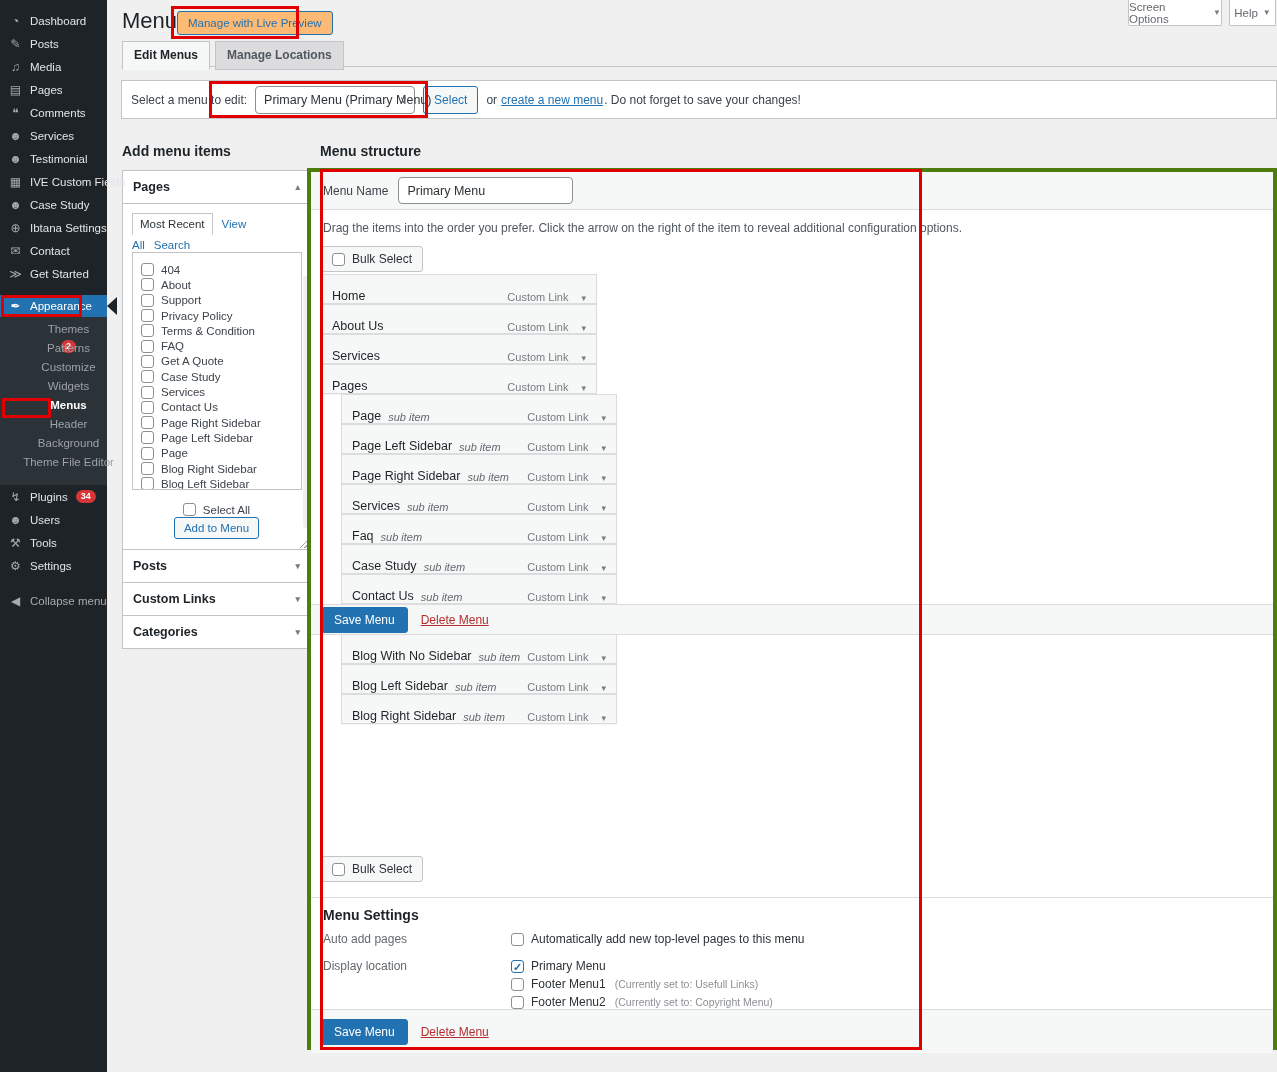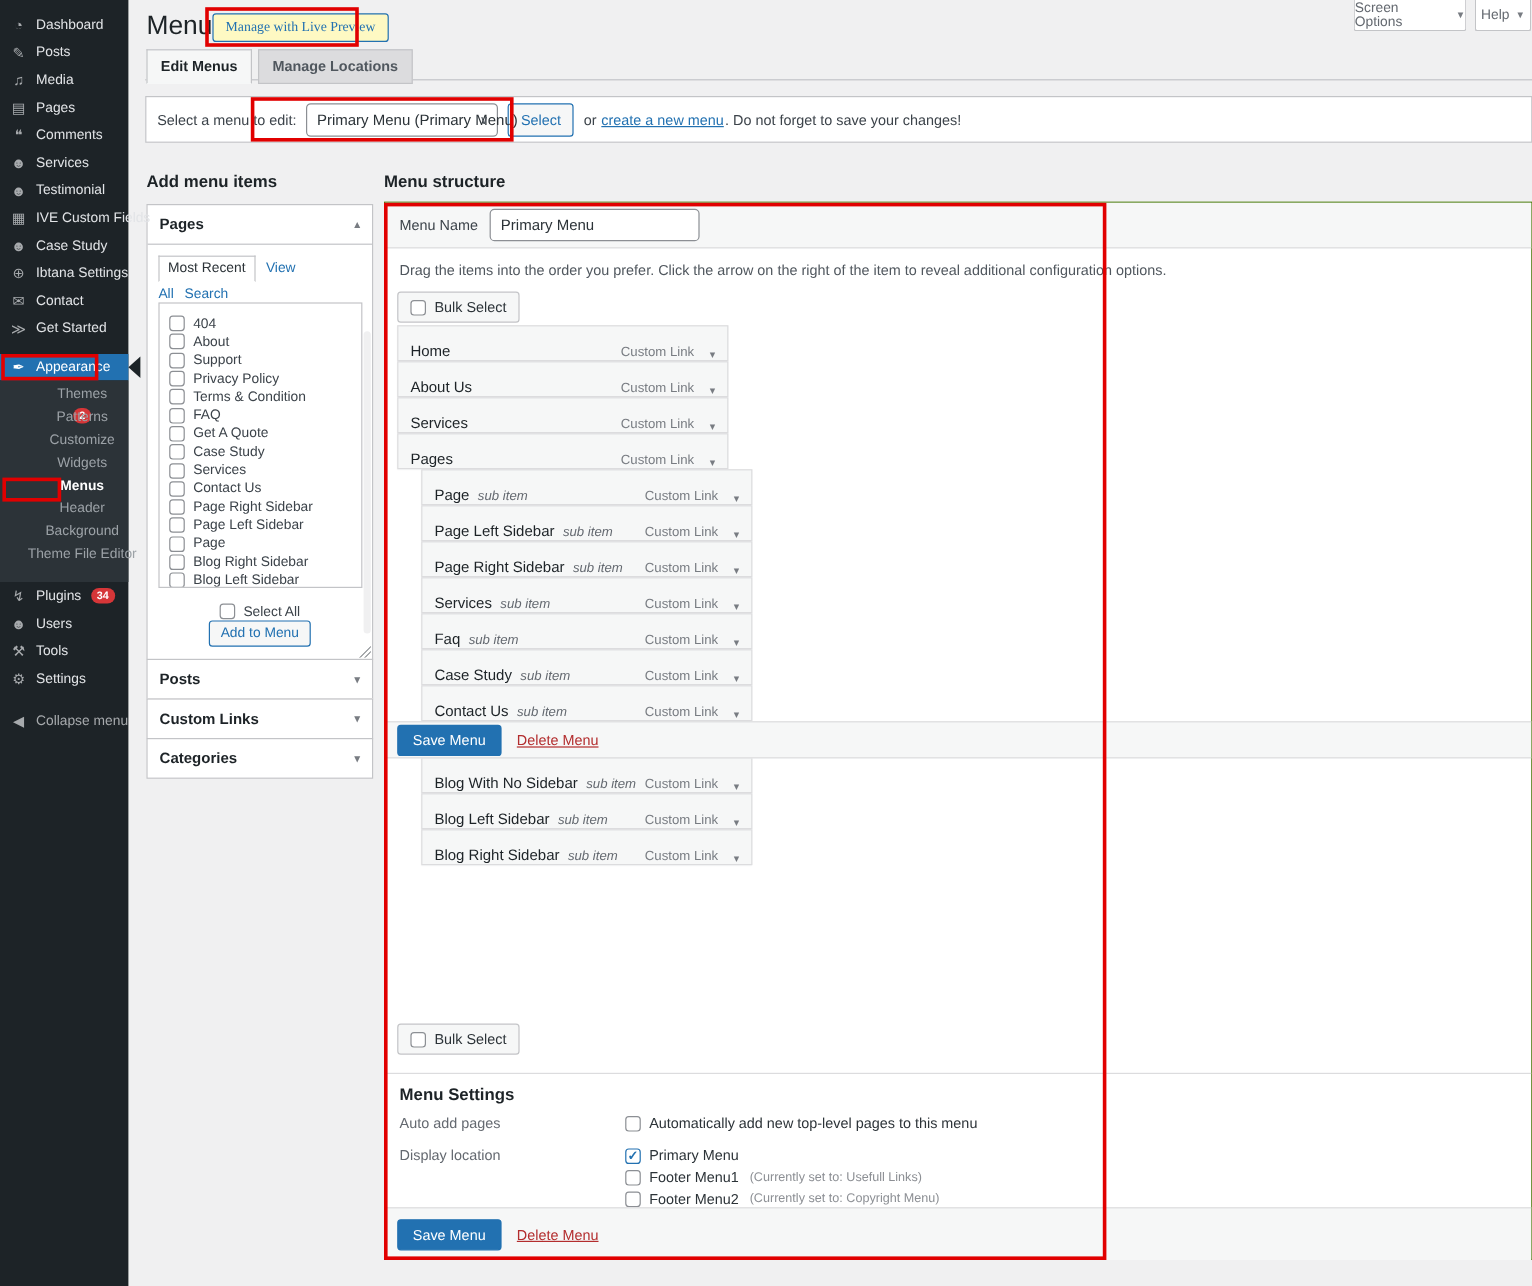--- a/index.html
+++ b/index.html
@@ -17,21 +17,21 @@
   .sb-sub-item { height:19px; display:flex; align-items:center; gap:5px; padding-left:30px; font-size:11.5px; color:#9ca2a7; cursor:pointer; white-space:nowrap;flex-direction:column; }
   .sb-sub-item.current { color:#fff; font-weight:bold; }
   .badge { background:#d63638; color:#fff; font-size:9px; font-weight:bold; border-radius:9px; padding:1px 5px; line-height:11px; }
   #sb-collapse { margin-top:12px; }
   #sb-collapse .sb-item { color:#a7aaad; }
   #appearance-arrow { position:absolute; left:107px; top:297px; width:0; height:0; border-top:9px solid transparent; border-bottom:9px solid transparent; border-right:10px solid #1d2327; z-index:3; }
 
   
   #content { position:absolute; left:107px; top:0; right:0; height:1072px; }
   #page-title { position:absolute; left:15px; top:8px; font-size:22px; font-weight:400; color:#1d2327; }
-  #live-preview-btn { position:absolute; left:70px; top:11px; background:#fef9c3; border:1px solid #2271b1; color:#2271b1; font-size:11.5px; padding:5px 10px; border-radius:3px; cursor:pointer; font-family:Liberation Serif, serif; }
+  #live-preview-btn { position:absolute; left:70px; top:11px; background:#fdba74; border:1px solid #2271b1; color:#2271b1; font-size:11.5px; padding:5px 10px; border-radius:3px; cursor:pointer; font-family:Liberation Sans, sans-serif; }
   .top-hang-btn { position:absolute; top:0; height:26px; background:#fff; border:1px solid #c3c4c7; border-top:none; border-radius:0 0 2px 2px; color:#646970; font-size:11.5px; display:flex; align-items:center; justify-content:center; gap:5px; cursor:pointer; }
   #screen-options-btn { right:55px; width:94px; }
   #help-btn { right:1px; width:47px; }
   .caret { font-size:8px; color:#787c82; }
 
   #tabs-line { position:absolute; left:14px; right:0; top:66px; height:1px; background:#c3c4c7; }
   #nav-tabs { position:absolute; left:15px; top:41px; display:flex; z-index:1; }
   .nav-tab { border:1px solid #c3c4c7; background:#dcdcde; color:#50575e; font-size:12px; font-weight:bold; padding:6px 11px 7px; margin-right:5px; cursor:pointer; }
   .nav-tab.active { background:#f6f7f7; color:#1d2327; border-bottom-color:#f6f7f7; }
 
@@ -58,21 +58,21 @@
   .cb.checked::after { content:"✓"; display:block; text-align:center; color:#2271b1; font-size:11px; line-height:12px; font-weight:bold; }
   #select-all-row { margin-top:12px; display:flex; justify-content:space-between; align-items:center; padding-right:1px;flex-direction:column; }
   #add-to-menu-btn { background:#f6f7f7; border:1px solid #2271b1; color:#2271b1; font-size:11.5px; padding:4px 9px; border-radius:3px; cursor:pointer; font-family:inherit; }
   #panel-scrollbar { position:absolute; right:1px; top:72px; width:6px; height:252px; background:#f0f0f1; border-radius:3px; }
   #resize-handle { position:absolute; right:1px; bottom:1px; width:11px; height:11px; background:
     linear-gradient(135deg, transparent 0 55%, #a7aaad 55% 62%, transparent 62% 75%, #a7aaad 75% 82%, transparent 82%); cursor:nwse-resize; }
   .acc-panel { background:#fff; border:1px solid #c3c4c7; margin-top:-1px; }
 
   
   #structure-heading { position:absolute; left:213px; top:143px; }
-  #structure-panel { position:absolute; left:213px; top:168px; right:0; height:882px; background:#fff; border:1px solid #4d7c0f; }
+  #structure-panel { position:absolute; left:200px; top:168px; right:0; height:882px; background:#fff; border:4px solid #4d7c0f; }
   #name-row { height:38px; background:#f6f7f7; border-bottom:1px solid #dcdcde; display:flex; align-items:center; gap:10px; padding-left:12px; font-size:12px; color:#3c434a; }
   #menu-name-input { width:175px; height:27px; border:1px solid #8c8f94; border-radius:4px; padding:0 8px; font-size:12.5px; color:#2c3338; font-family:inherit; background:#fff; }
   #instructions { padding:11px 12px 0; font-size:12px; color:#50575e; }
   .bulk-chip { display:inline-flex; align-items:center; gap:7px; margin:11px 0 0 10px; background:#f6f7f7; border:1px solid #c3c4c7; border-radius:3px; padding:5px 10px; font-size:12px; color:#2c3338; cursor:pointer; }
   #menu-rows { position:absolute; left:10px; top:102px; }
   .mrow { width:276px; height:30px; background:#f6f7f7; border:1px solid #dcdcde; box-shadow:0 1px 1px rgba(0,0,0,.04); display:flex; align-items:flex-end; padding:0 10px; margin-bottom:0; cursor:move; }
   .mrow.sub { margin-left:20px; }
   .mrow .t { font-size:12.5px; color:#1d2327; }
   .mrow .si { font-size:11px; font-style:italic; color:#646970; margin-left:7px; }
   .mrow .type { margin-left:auto; font-size:11px; color:#787c82; }

